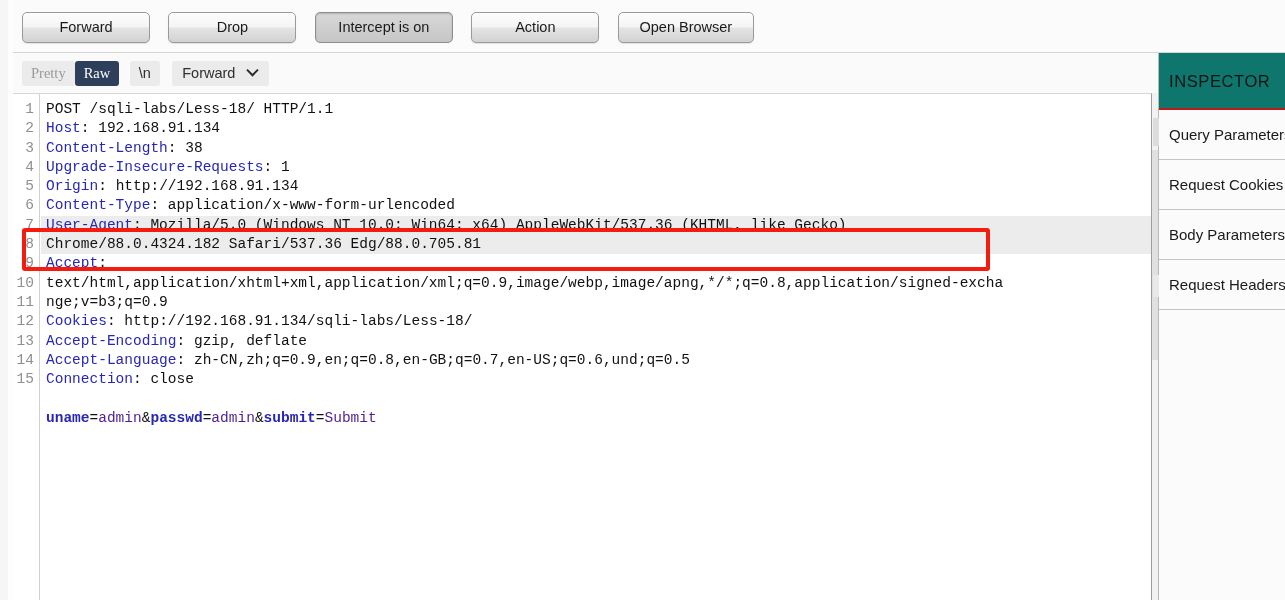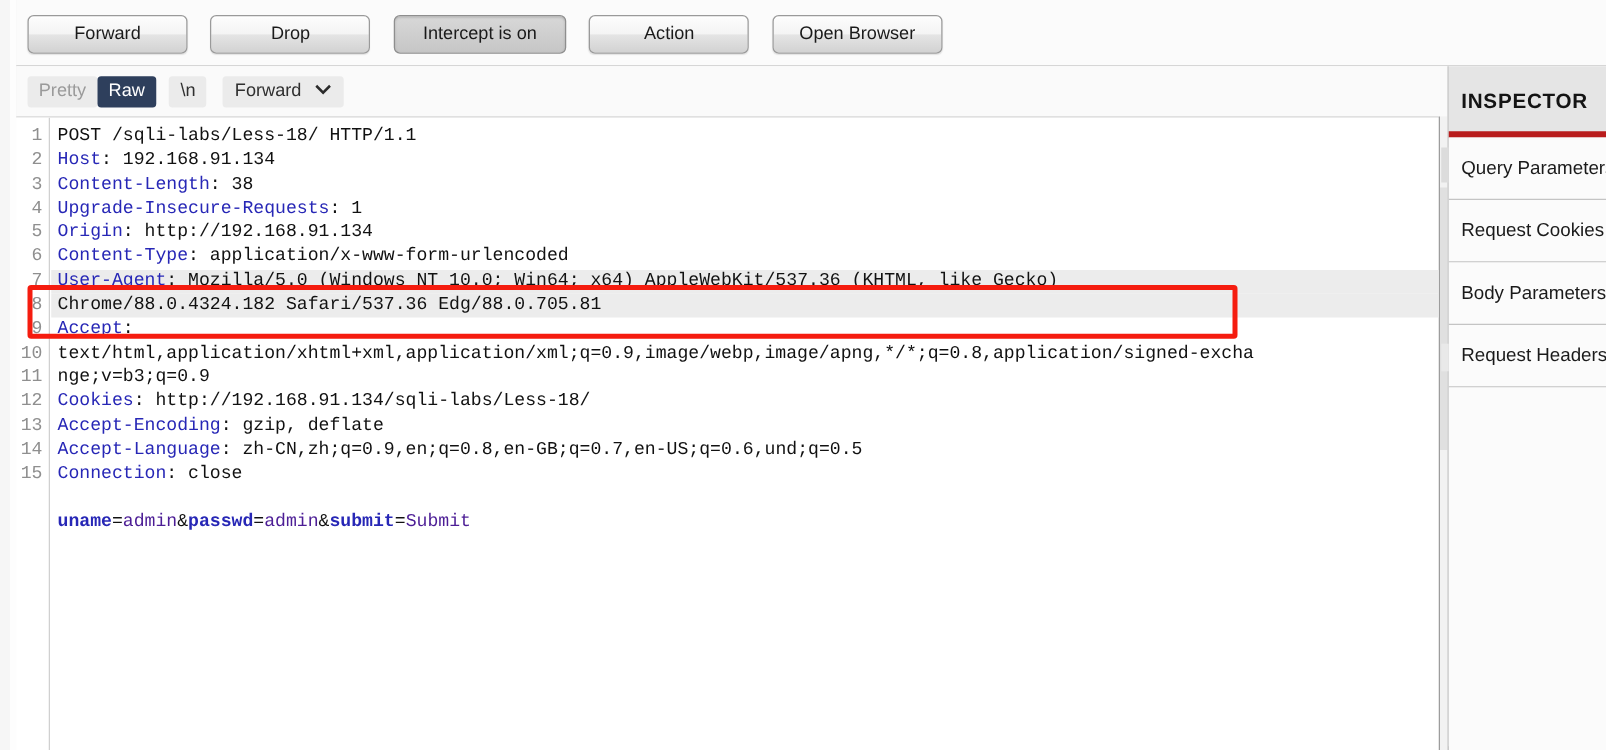--- a/index.html
+++ b/index.html
@@ -74,21 +74,21 @@
     box-shadow: inset 0 1px 2px rgba(0,0,0,0.18);
   }
 
   
   .tabstrip {
     position: absolute; left: 13px; top: 53px;
     width: 1145px; height: 40px;
     background: #fafafa;
     padding: 8px 0 0 9px;
   }
-  .pill-group { display: inline-block; vertical-align: top; }
+  .pill-group { display: inline-block; vertical-align: top; font-family: Liberation Serif, serif; }
   .pill {
     display: inline-block;
     height: 25px;
     line-height: 25px;
     padding: 0 9px;
     font-size: 14.5px;
     color: #2f2f2f;
     background: #ebebeb;
     border-radius: 3px;
     cursor: default;
@@ -179,26 +179,26 @@
     position: absolute; left: 1158px; top: 53px;
     width: 127px; height: 547px;
     background: #fbfbfb;
     border-left: 1px solid #b9b9b9;
   }
   .insp-title {
     height: 57px;
     line-height: 57px;
     padding-left: 10px;
     font-size: 16.5px;
-    font-weight: bold;
+    font-weight: normal;
     letter-spacing: 0.6px;
     color: #141414;
     white-space: nowrap;
-    background: #e5e5e5;
-    border-bottom: 5px solid #b91c1c;
+    background: #0f766e;
+    border-bottom: 2px solid #b91c1c;
   }
   .insp-row {
     height: 50px;
     line-height: 50px;
     padding-left: 10px;
     font-size: 15px;
     color: #1a1a1a;
     white-space: nowrap;
     background: #fbfbfb;
     border-bottom: 1px solid #c4c4c4;

